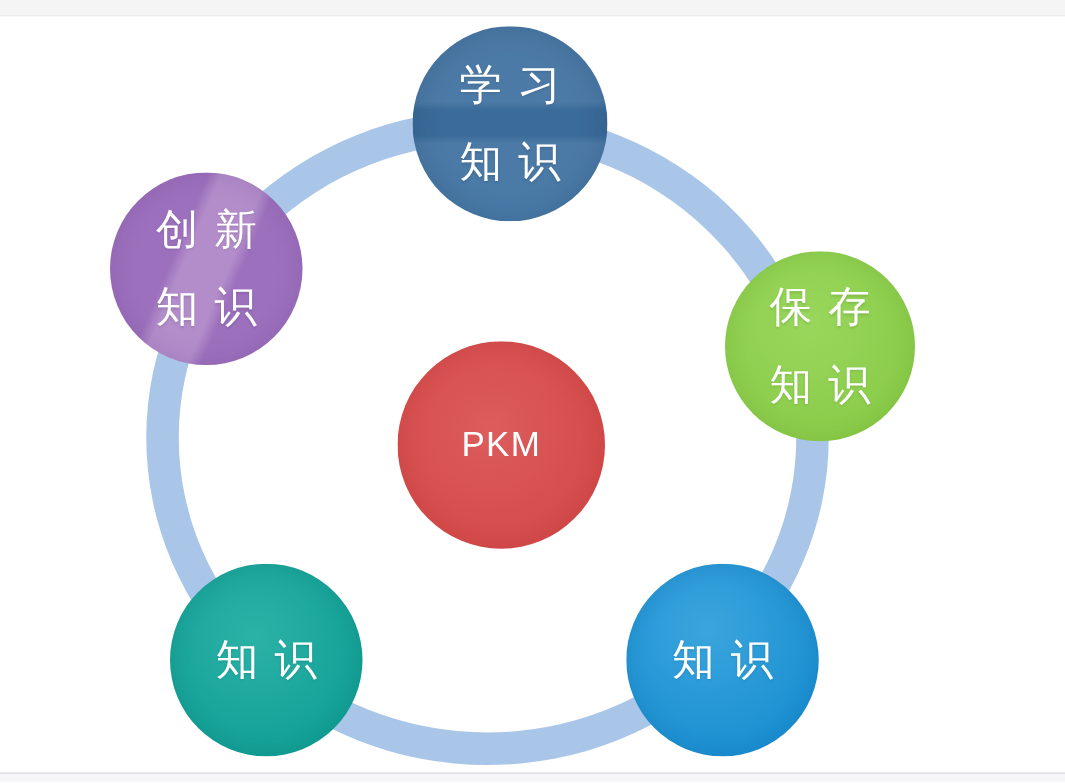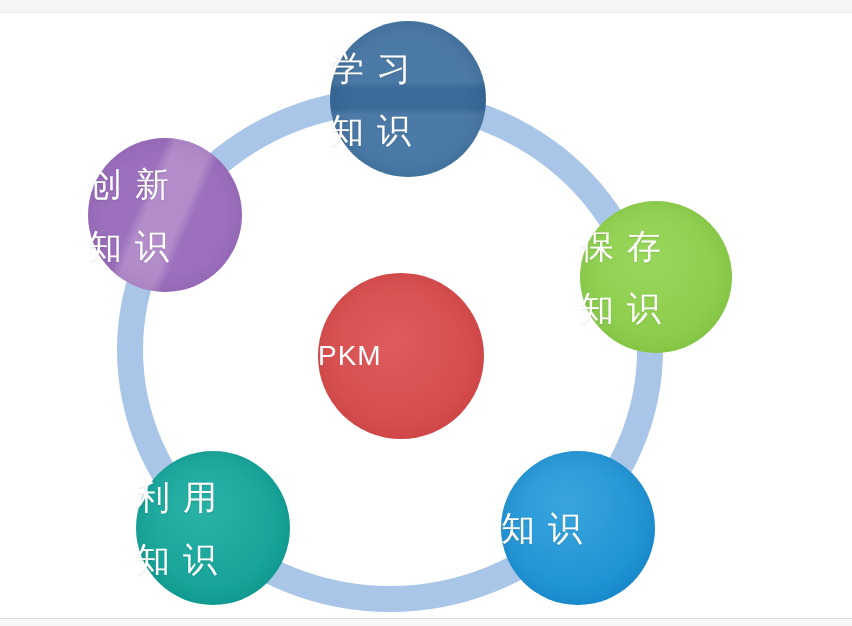--- a/index.html
+++ b/index.html
@@ -40,21 +40,21 @@
     border: 26px solid #a9c6e9;
     border-radius: 50%;
     z-index: 1;
   }
 
   .node {
     position: absolute;
     border-radius: 50%;
     display: flex;
     flex-direction: column;
-    align-items: flex-start;
+    align-items: center;
     justify-content: center;
     row-gap: 28px;
     color: #ffffff;
     z-index: 2;
     transform: translateZ(0);
   }
 
   .nline {
     line-height: 1;
     font-size: 34px;
@@ -139,21 +139,20 @@
   <div class="node node-save">
     <div class="nline">保存</div>
     <div class="nline">知识</div>
   </div>
 
   <div class="node node-share">
     <div class="nline">知识</div>
   </div>
 
   <div class="node node-use">
-    <div class="nline">利用</div>
     <div class="nline">知识</div>
   </div>
 
   <div class="node node-pkm">
     <div class="pkm-label">PKM</div>
   </div>
 
   <div class="strip-bottom"></div>
 
 </div>

